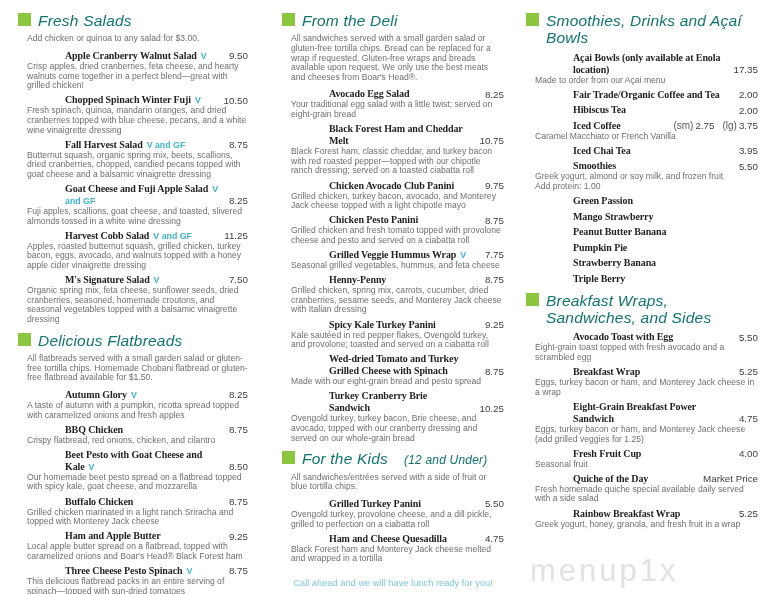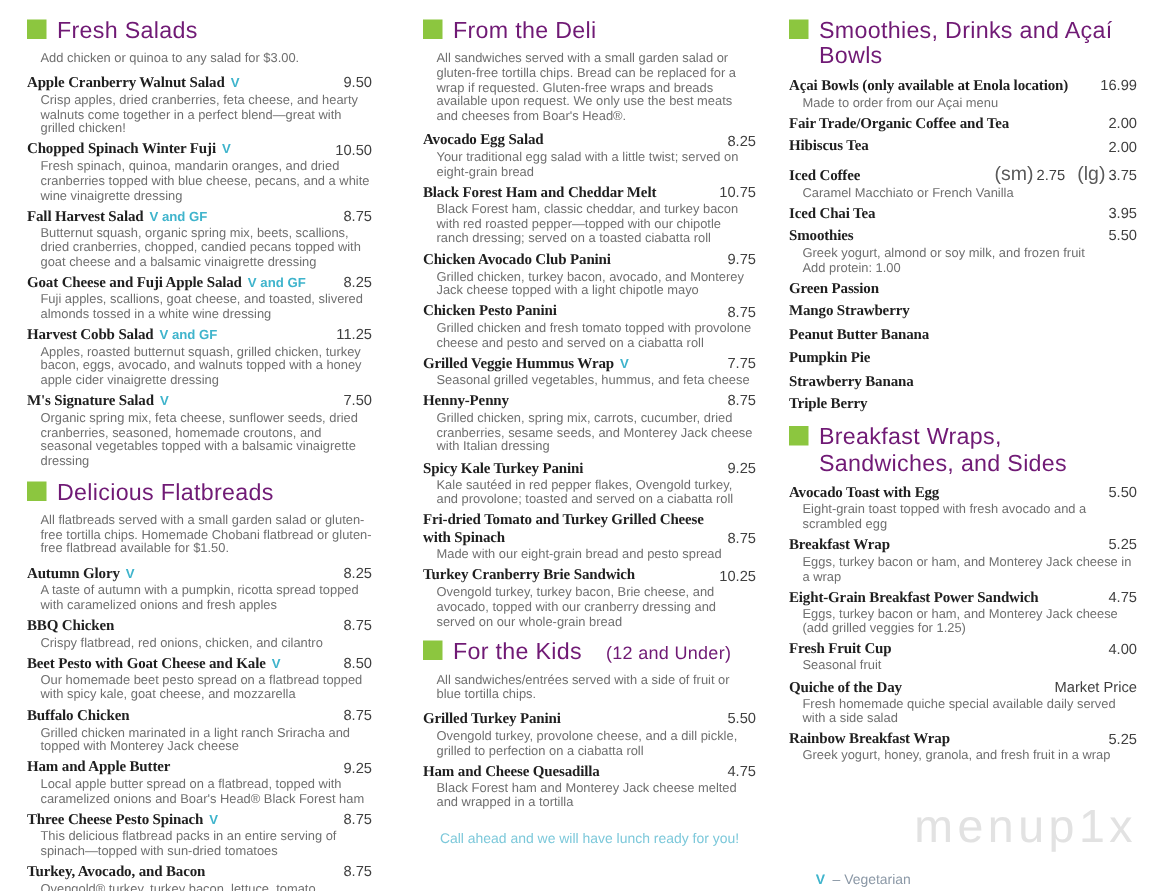--- a/index.html
+++ b/index.html
@@ -6,34 +6,34 @@
   body{width:768px;height:594px;overflow:hidden;font-family:"Liberation Sans",sans-serif;
        -webkit-font-smoothing:antialiased;}
   .page{display:flex;padding:10px 6px 0 18px;box-sizing:border-box;}
   .col{flex:none;}
   .col-0{width:230px;margin-right:34px;}
   .col-1{width:222px;margin-right:22px;}
   .col-2{width:232px;}
   .sec-header{display:flex;align-items:flex-start;margin:7px 0 5px 0;}
   .sec:first-child .sec-header{margin-top:2px;}
   .square{width:13px;height:13px;background:#8CC63F;margin:1px 7px 0 0;flex:none;}
-  .sec-title{font-size:15.5px;line-height:1.12;color:#701a75;letter-spacing:.2px;}
+  .sec-title{font-size:15.5px;line-height:1.12;color:#0f766e;letter-spacing:.2px;font-style:italic;}
   .sec-suffix{font-size:12px;margin-left:16px;}
   .intro{margin:0 0 6px 9px;font-size:8.6px;line-height:1.12;color:#6F6F6F;}
   .item{margin-bottom:3.5px;}
   .row{display:flex;justify-content:space-between;align-items:flex-end;}
   .name{font-family:"Liberation Serif",serif;font-weight:bold;font-size:10px;line-height:1.2;
-        color:#1F1F1F;letter-spacing:-0.1px;}
+        color:#1F1F1F;letter-spacing:-0.1px;margin-left:47px;}
   .tag{font-family:"Liberation Sans",sans-serif;font-weight:bold;font-size:8.8px;
        color:#3FB4CC;margin-left:4px;letter-spacing:0;}
   .price{font-size:9.8px;color:#3F3F3F;margin-left:10px;white-space:nowrap;flex:none;line-height:1.2;}
-  .price .sz{font-size:13px;color:#5A5A5A;margin:0 2px 0 8px;}
+  .price .sz{font-size:10px;color:#5A5A5A;margin:0 2px 0 8px;}
   .desc{margin-left:9px;font-size:8.6px;line-height:1.12;color:#6F6F6F;}
   .col-footer{margin-top:14px;text-align:center;font-size:9.3px;color:#7CC8DA;}
-  .watermark{margin:24px 0 10px 4px;font-size:31px;color:#E2E2E2;letter-spacing:3px;text-align:right;}
+  .watermark{margin:24px 0 10px 4px;font-size:31px;color:#E2E2E2;letter-spacing:3px;}
   .legend{font-size:9.3px;color:#8B98A6;line-height:1.55;}
   .legend-row{display:flex;}
   .legend-tag{width:24px;text-align:right;margin-right:5px;font-weight:bold;color:#3FB4CC;}
 </style>
 </head>
 <body>
 
 <main class="page">
     <div class="col col-0">
       <section class="sec">
@@ -193,21 +193,21 @@
         </div>
         <div class="item">
           <div class="row">
             <span class="name"><span>Spicy Kale Turkey Panini</span></span>
             <span class="price"><span class="amt">9.25</span></span>
           </div>
           <div class="desc">Kale sautéed in red pepper flakes, Ovengold turkey, and provolone; toasted and served on a ciabatta roll</div>
         </div>
         <div class="item">
           <div class="row">
-            <span class="name"><span>Fri-dried Tomato and Turkey Grilled Cheese with Spinach</span></span>
+            <span class="name"><span>Wed-dried Tomato and Turkey Grilled Cheese with Spinach</span></span>
             <span class="price"><span class="amt">8.75</span></span>
           </div>
           <div class="desc">Made with our eight-grain bread and pesto spread</div>
         </div>
         <div class="item">
           <div class="row">
             <span class="name"><span>Turkey Cranberry Brie Sandwich</span></span>
             <span class="price"><span class="amt">10.25</span></span>
           </div>
           <div class="desc">Ovengold turkey, turkey bacon, Brie cheese, and avocado, topped with our cranberry dressing and served on our whole-grain bread</div>
@@ -238,21 +238,21 @@
     </div>
     <div class="col col-2">
       <section class="sec">
         <div class="sec-header">
           <span class="square"></span>
           <span class="sec-title"><span>Smoothies, Drinks and Açaí Bowls</span></span>
         </div>
         <div class="item">
           <div class="row">
             <span class="name"><span>Açai Bowls (only available at Enola location)</span></span>
-            <span class="price"><span class="amt">16.99</span></span>
+            <span class="price"><span class="amt">17.35</span></span>
           </div>
           <div class="desc">Made to order from our Açai menu</div>
         </div>
         <div class="item">
           <div class="row">
             <span class="name"><span>Fair Trade/Organic Coffee and Tea</span></span>
             <span class="price"><span class="amt">2.00</span></span>
           </div>
         </div>
         <div class="item">

